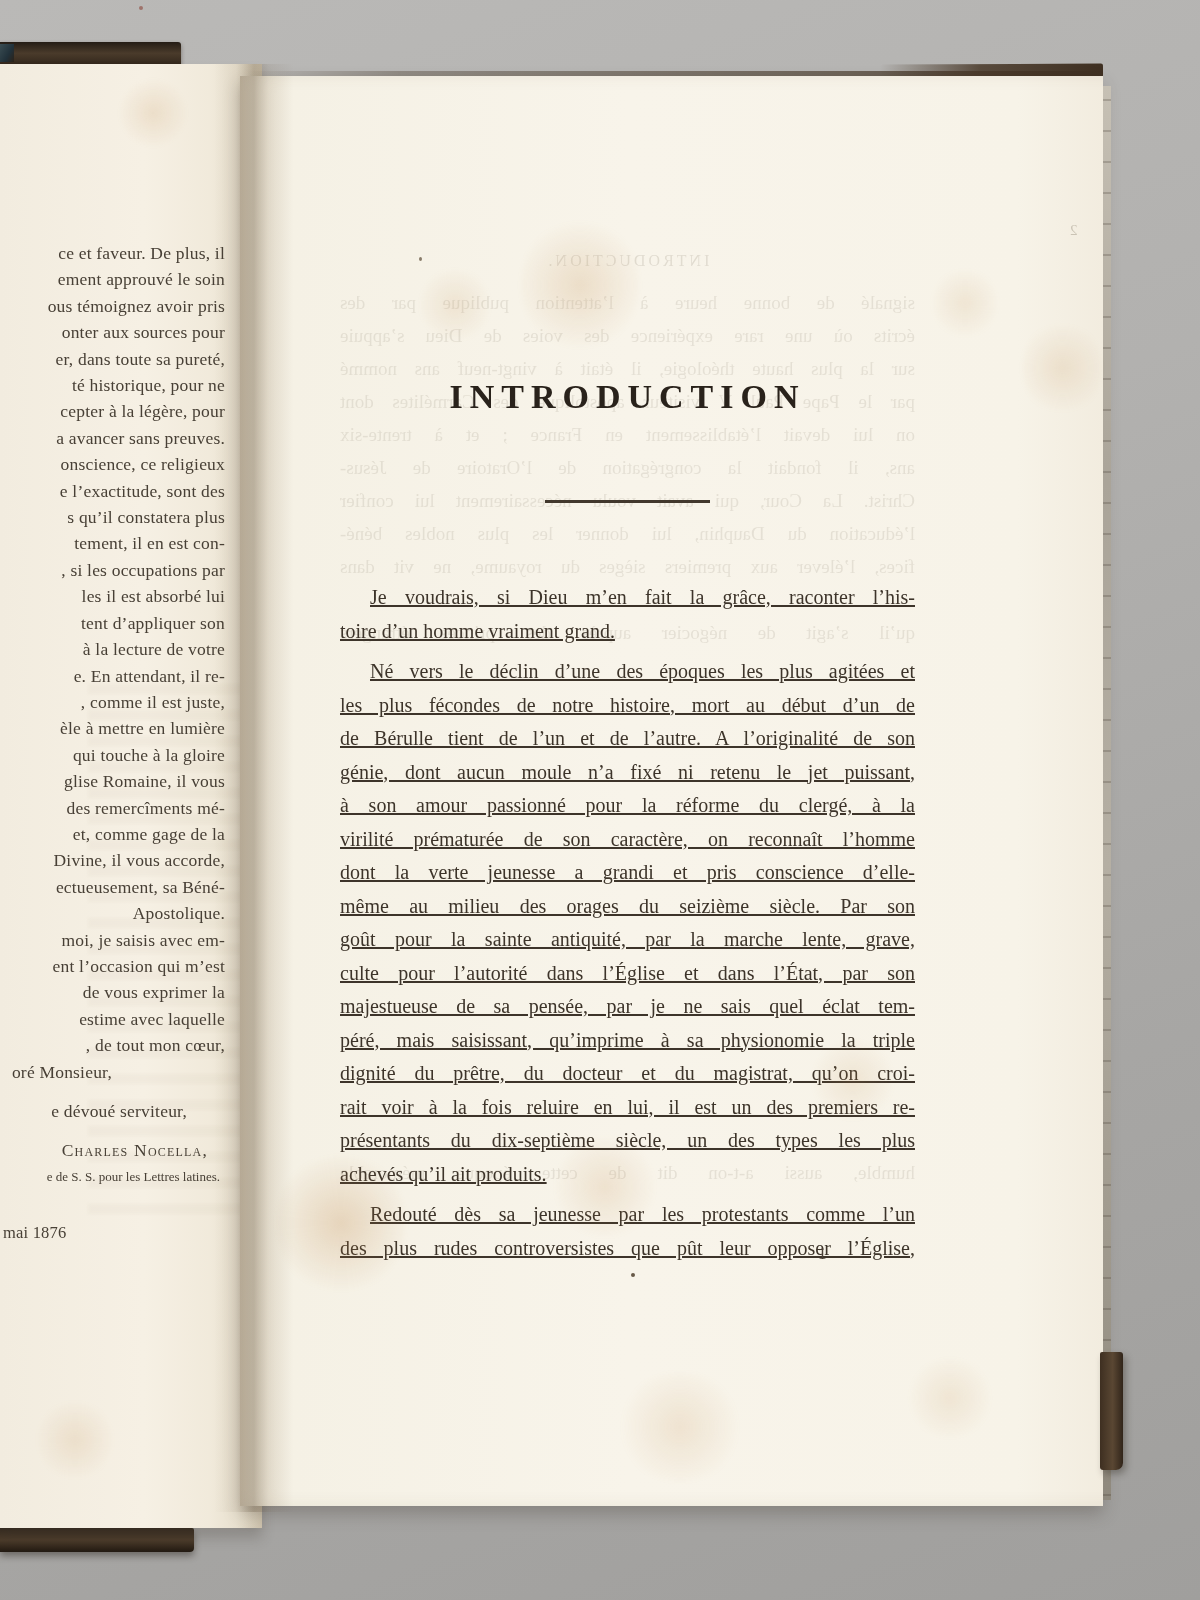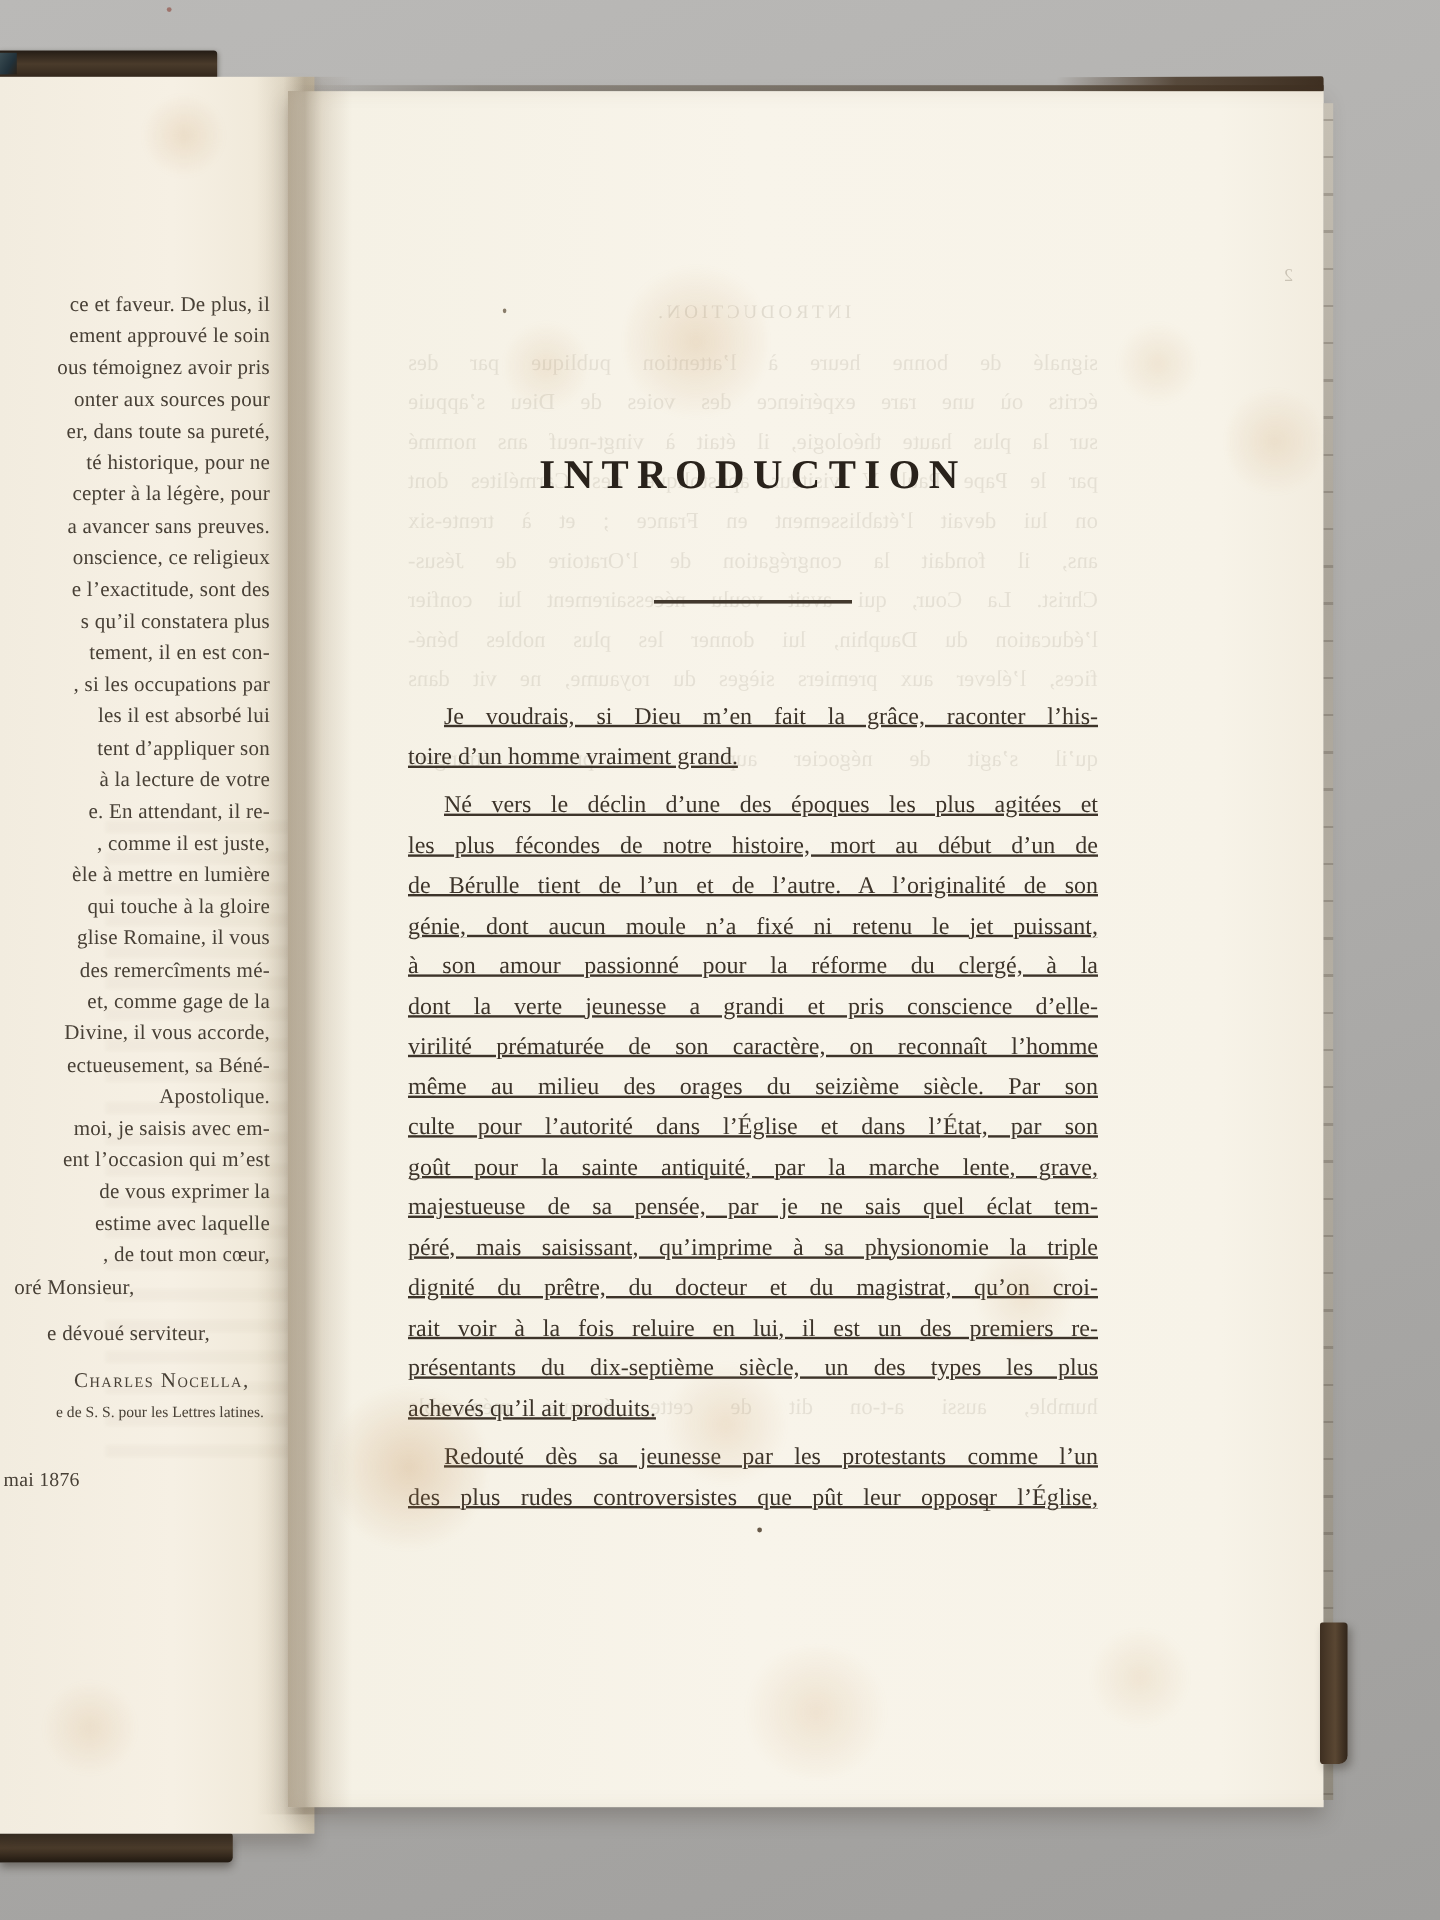--- a/index.html
+++ b/index.html
@@ -64,21 +64,21 @@
     background:linear-gradient(to right,rgba(120,100,75,0) 0%,rgba(110,90,65,.08) 28%,rgba(92,75,52,.26) 50%,rgba(110,90,65,.10) 68%,rgba(120,100,75,0) 100%);
   }
   
   .lp-text{
     position:absolute;left:0;top:176px;width:225px;
     font-size:17.5px;line-height:26.4px;color:#48403ium6;color:#484036;
     text-align:right;letter-spacing:.2px;
   }
   .lp-line{text-align:right;white-space:nowrap;overflow:visible;}
   .lp-line.shortA{margin-right:113px;}
-  .lp-line.shortB{margin-right:50px;}
+  .lp-line.shortB{margin-right:38px;}
   .lp-line.gap1{margin-top:13px;}
   .lp-line.sig{margin-right:17px;font-variant:small-caps;letter-spacing:1.2px;margin-left:48px;}
   .lp-line.note{margin-right:5px;font-size:13px;letter-spacing:0;}
   .lp-line.date{text-align:left;margin-top:30px;font-size:16.5px;padding-left:3px;}
   .lp-ghost{
     position:absolute;left:88px;top:620px;width:170px;height:540px;opacity:.5;pointer-events:none;
     background:repeating-linear-gradient(to bottom,rgba(150,135,110,.10) 0 10px,rgba(255,255,255,0) 10px 26px);
     filter:blur(1.5px);
   }
   .catchword{
@@ -199,25 +199,25 @@
     <div class="rp-rule"></div>
 
     <div class="rp-body">
         <div class="rp-line ind">Je voudrais, si Dieu m’en fait la grâce, raconter l’his-</div>
         <div class="rp-line endl">toire d’un homme vraiment grand.</div>
         <div class="rp-line ind">Né vers le déclin d’une des époques les plus agitées et</div>
         <div class="rp-line">les plus fécondes de notre histoire, mort au début d’un de</div>
         <div class="rp-line">de Bérulle tient de l’un et de l’autre. A l’originalité de son</div>
         <div class="rp-line">génie, dont aucun moule n’a fixé ni retenu le jet puissant,</div>
         <div class="rp-line">à son amour passionné pour la réforme du clergé, à la</div>
+        <div class="rp-line">virilité prématurée de son caractère, on reconnaît l’homme</div>
         <div class="rp-line">dont la verte jeunesse a grandi et pris conscience d’elle-</div>
-        <div class="rp-line">virilité prématurée de son caractère, on reconnaît l’homme</div>
         <div class="rp-line">même au milieu des orages du seizième siècle. Par son</div>
+        <div class="rp-line">goût pour la sainte antiquité, par la marche lente, grave,</div>
         <div class="rp-line">culte pour l’autorité dans l’Église et dans l’État, par son</div>
-        <div class="rp-line">goût pour la sainte antiquité, par la marche lente, grave,</div>
         <div class="rp-line">majestueuse de sa pensée, par je ne sais quel éclat tem-</div>
         <div class="rp-line">péré, mais saisissant, qu’imprime à sa physionomie la triple</div>
         <div class="rp-line">dignité du prêtre, du docteur et du magistrat, qu’on croi-</div>
         <div class="rp-line">rait voir à la fois reluire en lui, il est un des premiers re-</div>
         <div class="rp-line">présentants du dix-septième siècle, un des types les plus</div>
         <div class="rp-line endl">achevés qu’il ait produits.</div>
         <div class="rp-line ind">Redouté dès sa jeunesse par les protestants comme l’un</div>
         <div class="rp-line">des plus rudes controversistes que pût leur opposer l’Église,</div>
       </div>
 

